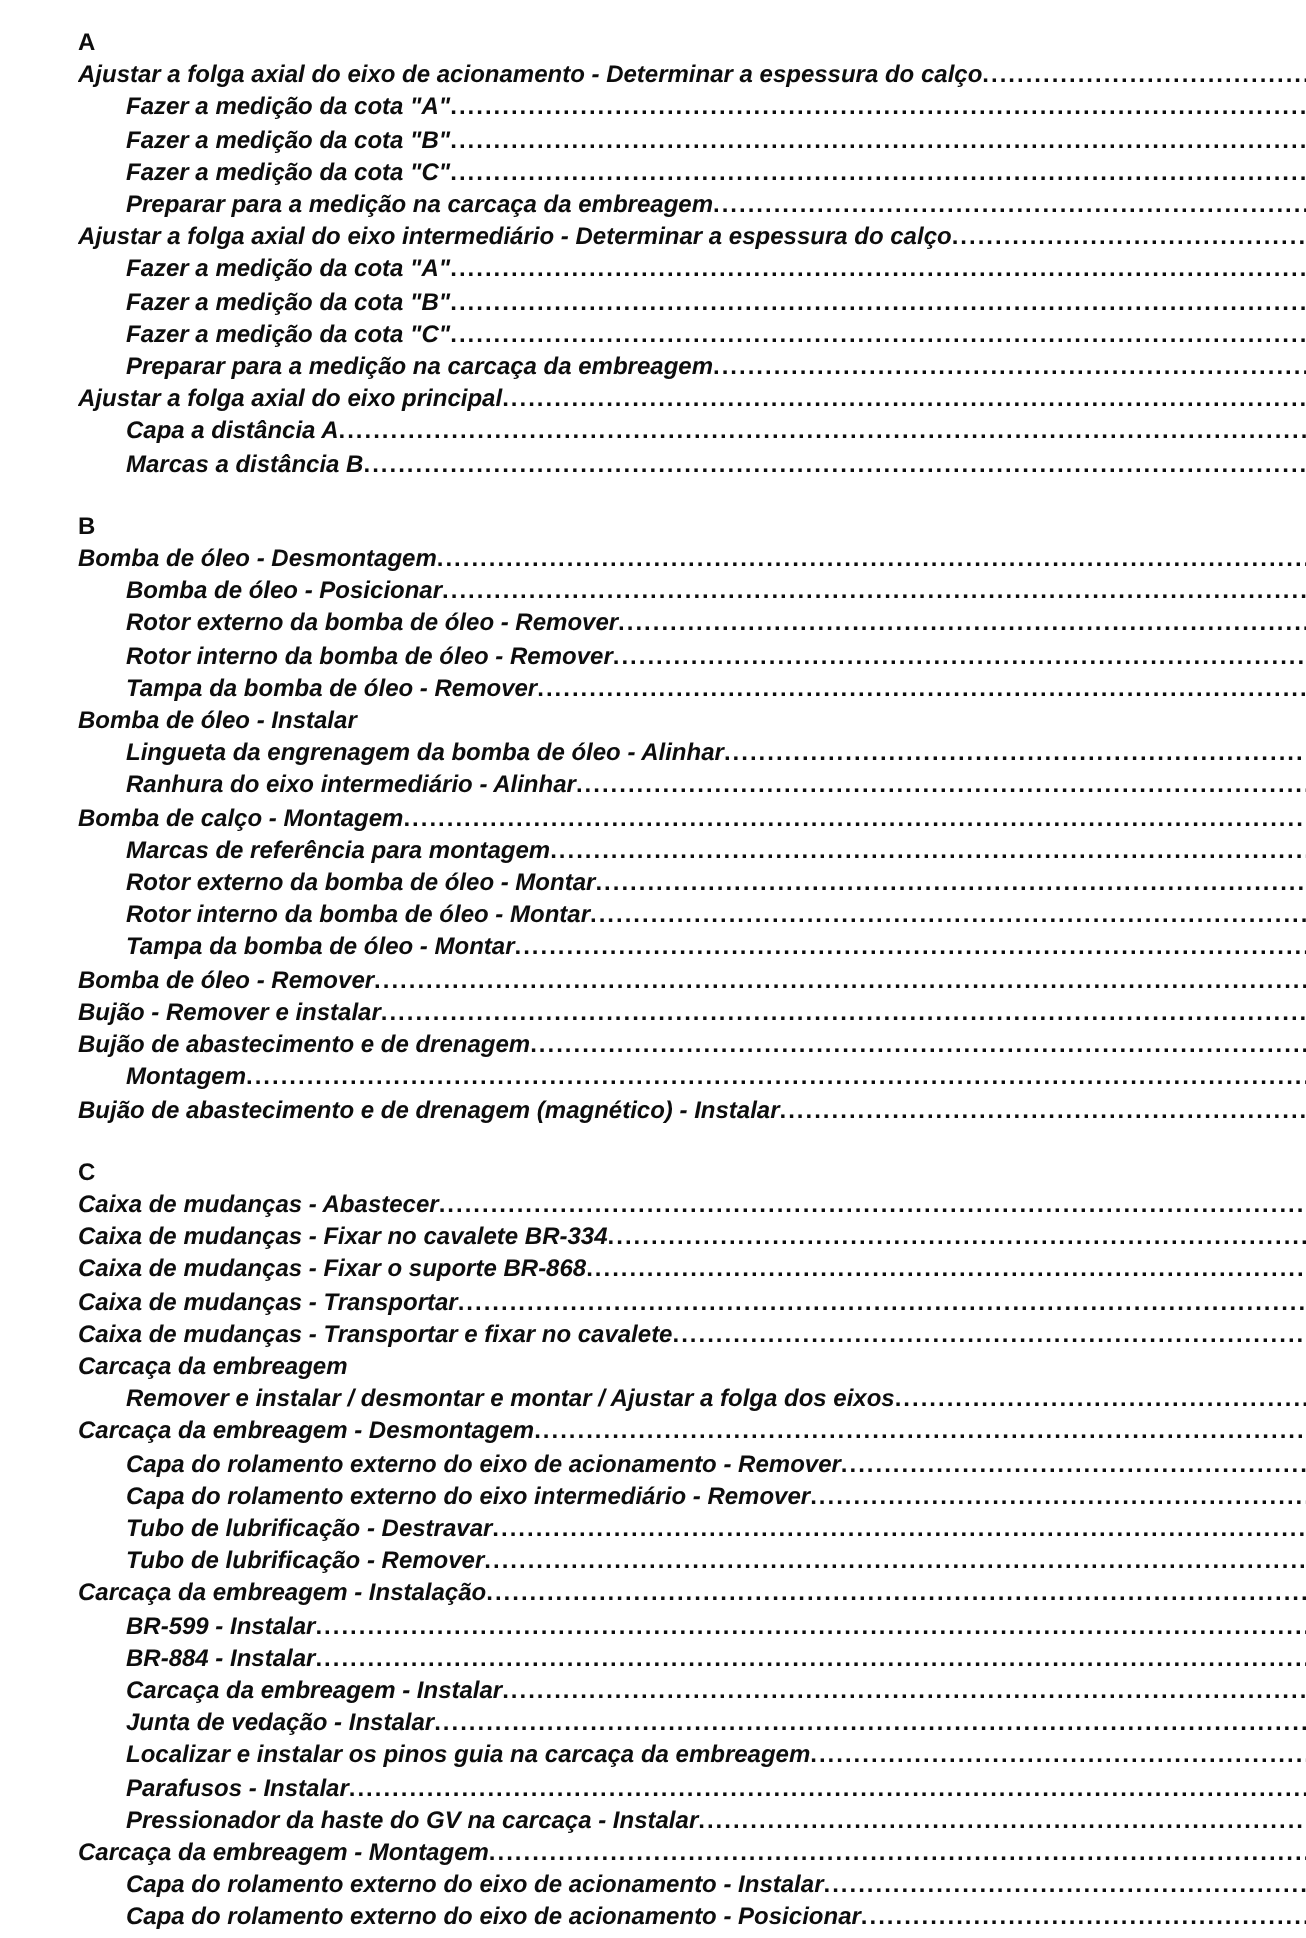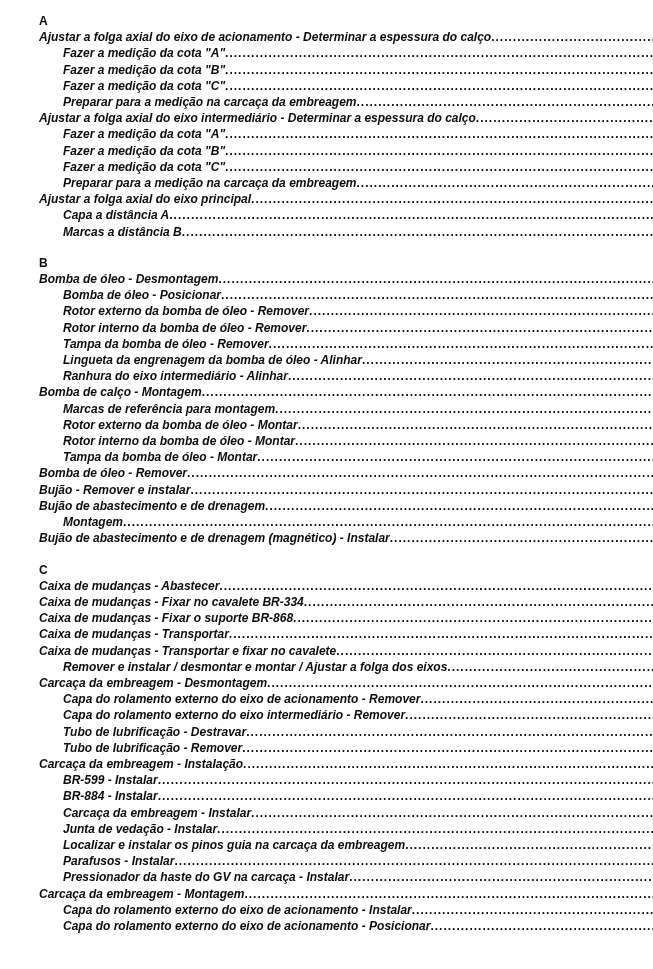--- a/index.html
+++ b/index.html
@@ -118,20 +118,23 @@
   </div>
 
   <div class="entry lvl1">
     <span class="t">Rotor interno da bomba de óleo - Remover</span><span class="leader">................................................................................................................................................................................................................................................................................................................................</span>
   </div>
 
   <div class="entry lvl1">
     <span class="t">Tampa da bomba de óleo - Remover</span><span class="leader">................................................................................................................................................................................................................................................................................................................................</span>
   </div>
 
+  <div class="entry">
+    <span class="t">Bomba de óleo - Instalar</span>
+  </div>
 
   <div class="entry lvl1">
     <span class="t">Lingueta da engrenagem da bomba de óleo - Alinhar</span><span class="leader">................................................................................................................................................................................................................................................................................................................................</span>
   </div>
 
   <div class="entry lvl1">
     <span class="t">Ranhura do eixo intermediário - Alinhar</span><span class="leader">................................................................................................................................................................................................................................................................................................................................</span>
   </div>
 
   <div class="entry">
@@ -192,20 +195,23 @@
   </div>
 
   <div class="entry">
     <span class="t">Caixa de mudanças - Transportar</span><span class="leader">................................................................................................................................................................................................................................................................................................................................</span>
   </div>
 
   <div class="entry">
     <span class="t">Caixa de mudanças - Transportar e fixar no cavalete</span><span class="leader">................................................................................................................................................................................................................................................................................................................................</span>
   </div>
 
+  <div class="entry">
+    <span class="t">Carcaça da embreagem</span>
+  </div>
 
   <div class="entry lvl1">
     <span class="t">Remover e instalar / desmontar e montar / Ajustar a folga dos eixos</span><span class="leader">................................................................................................................................................................................................................................................................................................................................</span>
   </div>
 
   <div class="entry">
     <span class="t">Carcaça da embreagem - Desmontagem</span><span class="leader">................................................................................................................................................................................................................................................................................................................................</span>
   </div>
 
   <div class="entry lvl1">

